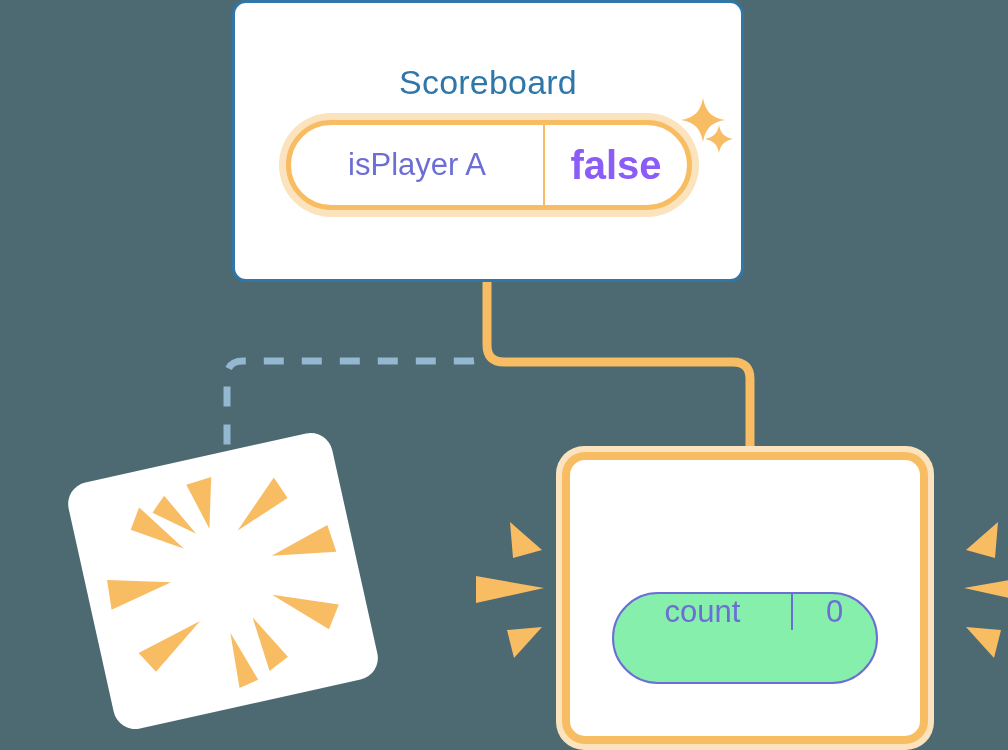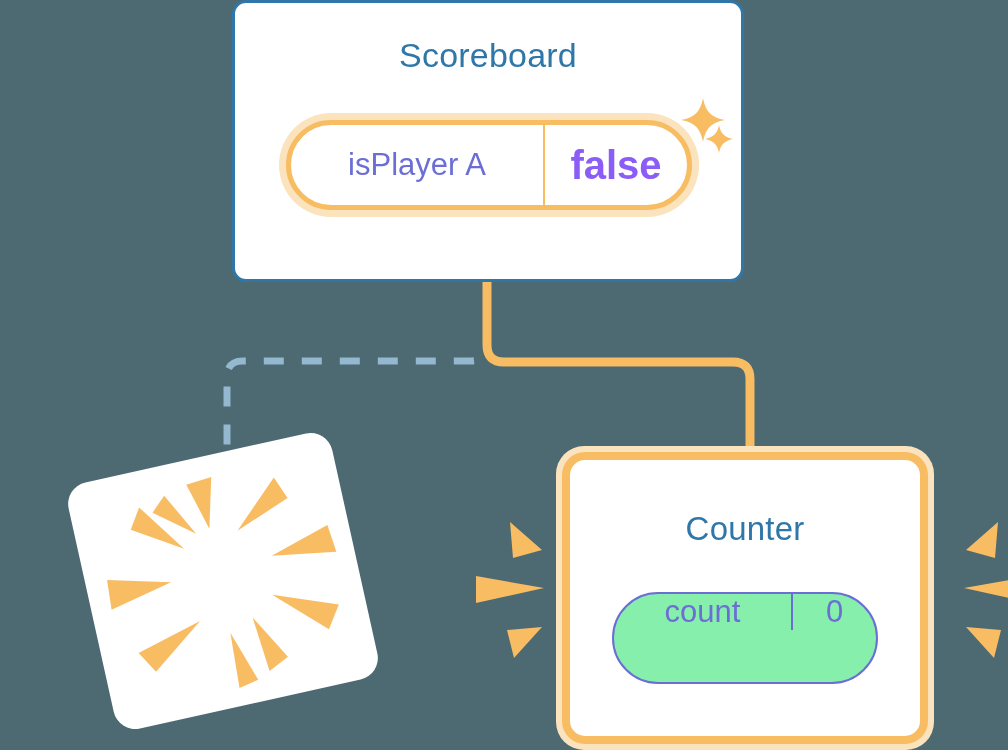--- a/index.html
+++ b/index.html
@@ -23,21 +23,21 @@
     left:232px;top:0px;width:512px;height:282px;
     border:3px solid #2f77a8;
     border-radius:14px;
     z-index:3;
   }
   .card-title{
     text-align:center;
     color:#2f77a8;
     font-size:34px;
     letter-spacing:.2px;
-    margin-top:33px;
+    margin-top:60px;
   }
 
   
   .pill-wrap{
     position:absolute;left:44px;top:110px;width:420px;height:104px;
   }
   .pill-glow{
     position:absolute;inset:0;
     border-radius:60px;
     background:#fae3bd;
@@ -182,21 +182,20 @@
 
         <polygon points="104,86 56,56 69,36"></polygon>
 
         <polygon points="119,74 96,30 81,44"></polygon>
       </g>
     </svg>
   </div>
 
   <div class="card" id="counter-card">
     <div id="counter-inner">
-      <div class="card-title">Counter</div>
 
       <div class="pill2">
         <div class="pill2-key">count</div>
         <div class="pill2-val">0</div>
       </div>
     </div>
   </div>
 
 </div>
 

